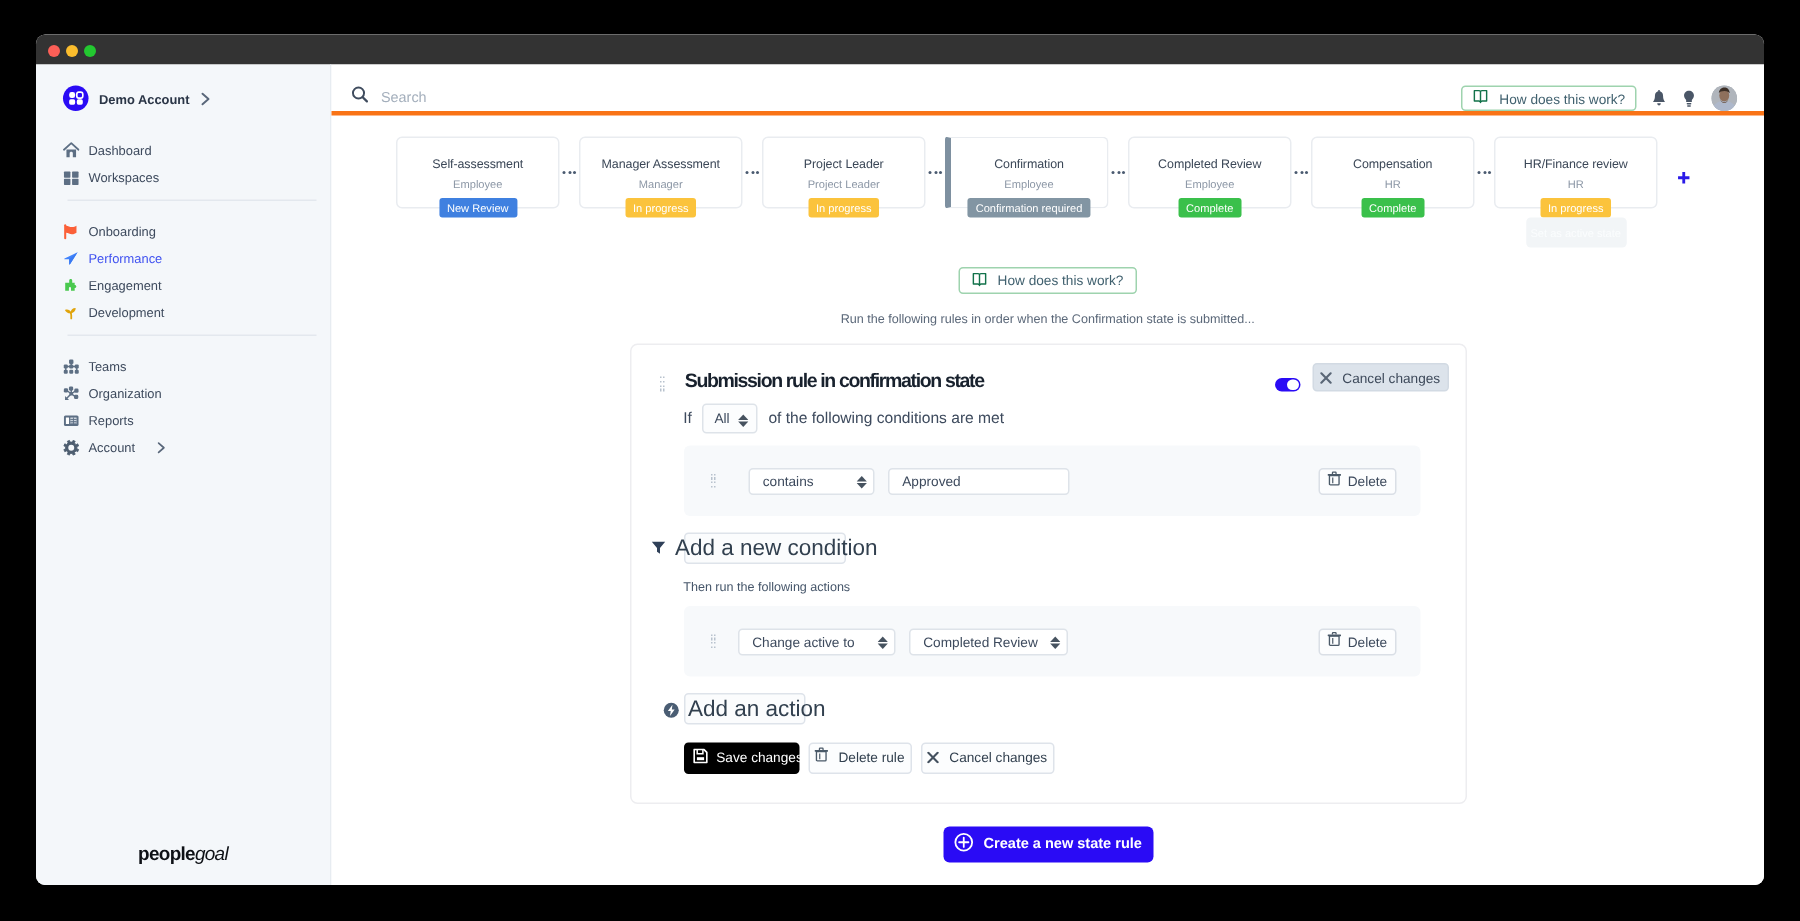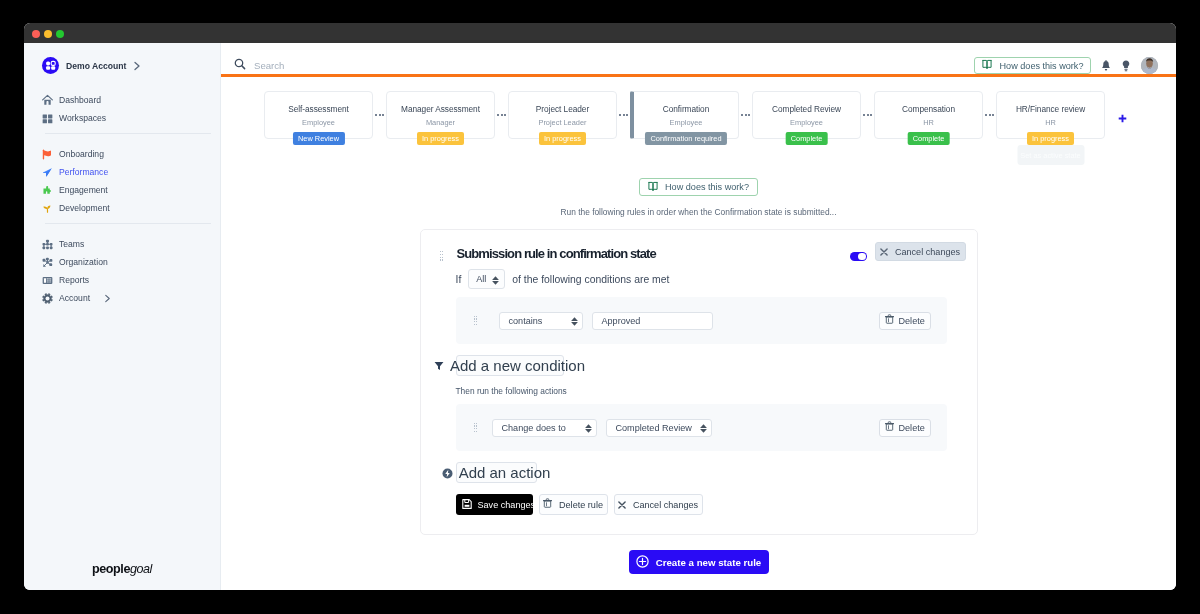--- a/index.html
+++ b/index.html
@@ -466,21 +466,21 @@
                   <i></i>
                   <i></i>
                   <i></i>
                   <i></i>
                   <i></i>
                   <i></i>
                   <i></i>
                   <i></i>
                 </span>
               <span class="selbox" style="width:105px">
-                <span>Change does to</span>
+                <span>Change active to</span>
                 <span>
                   <svg width="7" height="9" style="display:block;margin-top:2px" viewBox="0 0 7 9">
                       <path d="M3.5 0.3 L6.9 4.0 L0.1 4.0 Z" fill="#46525f"></path>
                       <path d="M3.5 8.7 L6.9 5.0 L0.1 5.0 Z" fill="#46525f"></path>
                     </svg>
                 </span>
               </span>
               <span class="selbox" style="width:106px;margin-left:9px">
                 <span>Completed Review</span>
                 <span>

